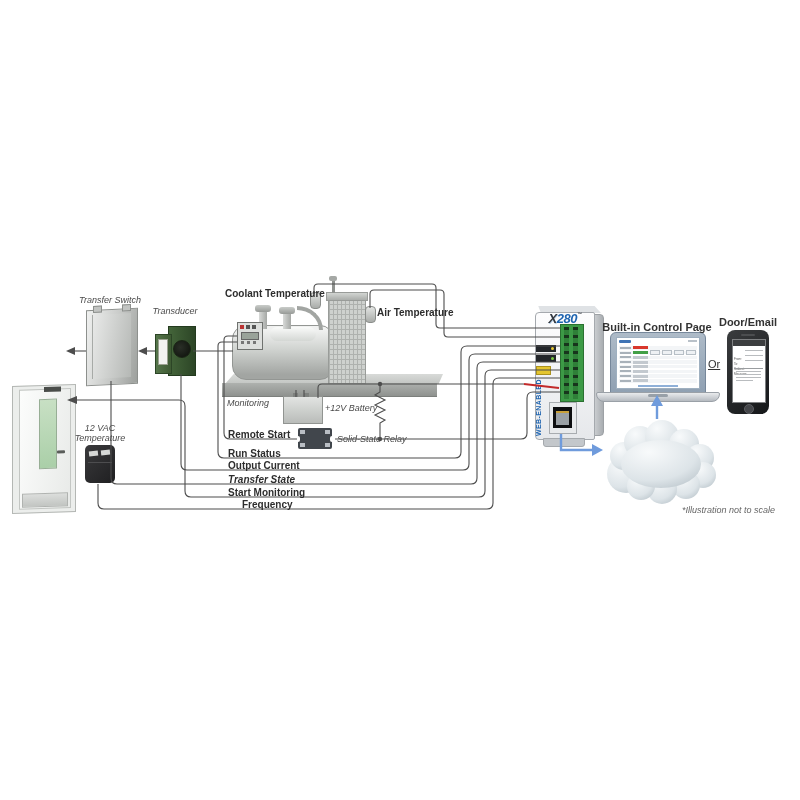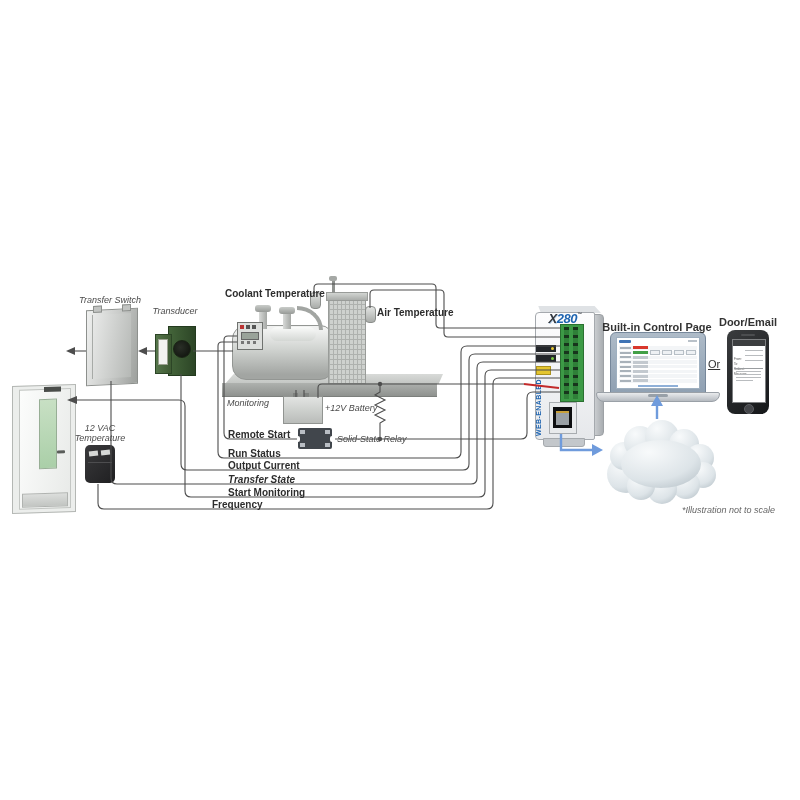--- a/index.html
+++ b/index.html
@@ -303,21 +303,21 @@
   <div class="lbl b" style="left:225px;top:288px;">Coolant Temperature</div>
   <div class="lbl b" style="left:377px;top:307px;">Air Temperature</div>
   <div class="lbl i" style="left:227px;top:398px;">Monitoring</div>
   <div class="lbl i" style="left:325px;top:403px;">+12V Battery</div>
   <div class="lbl b" style="left:228px;top:429px;">Remote Start</div>
   <div class="lbl i" style="left:337px;top:434px;">Solid-State Relay</div>
   <div class="lbl b" style="left:228px;top:448px;">Run Status</div>
   <div class="lbl b" style="left:228px;top:460px;">Output Current</div>
   <div class="lbl b" style="left:228px;top:474px;font-style:italic;">Transfer State</div>
   <div class="lbl b" style="left:228px;top:487px;">Start Monitoring</div>
-  <div class="lbl b" style="left:212px;top:499px;">Frequency</div>
+  <div class="lbl b" style="left:242px;top:499px;">Frequency</div>
   <div class="lbl i" style="left:68px;top:423px;width:64px;text-align:center;">
     <div>12 VAC</div>
     <div>Temperature</div>
   </div>
   <div class="lbl bi" style="left:592px;top:321px;width:130px;text-align:center;">Built-in Control Page</div>
   <div class="lbl" style="left:708px;top:358px;font-size:11px;text-decoration:underline;color:#333;">Or</div>
   <div class="lbl bi" style="left:718px;top:316px;width:60px;text-align:center;">Door/Email</div>
   <div class="lbl i" style="left:595px;top:505px;width:180px;text-align:right;color:#666;">*Illustration not to scale</div>
 
 </div>

